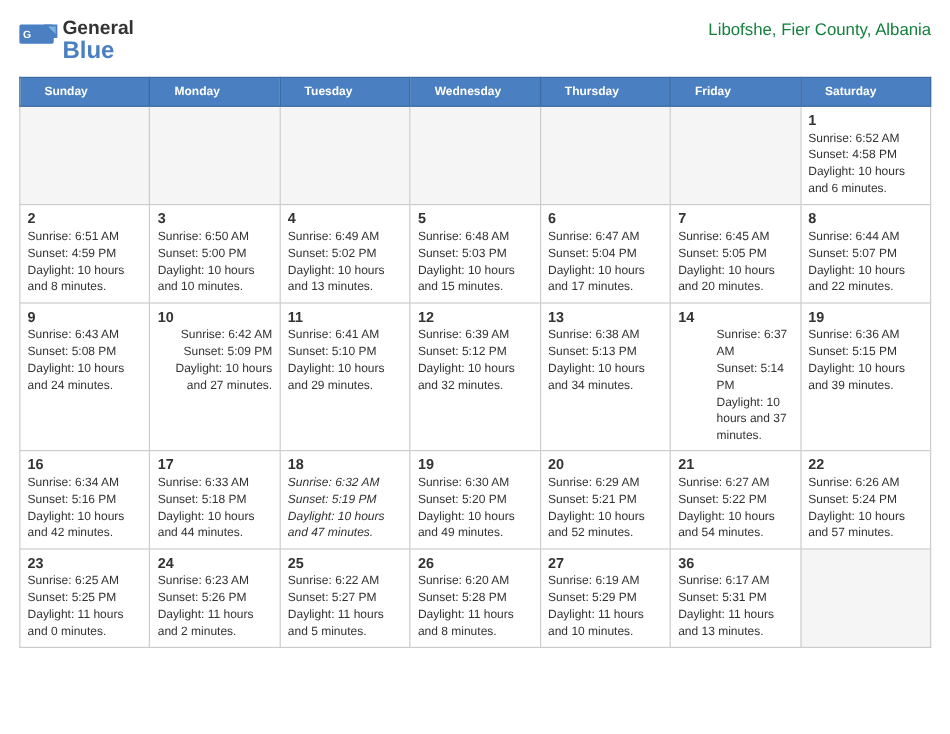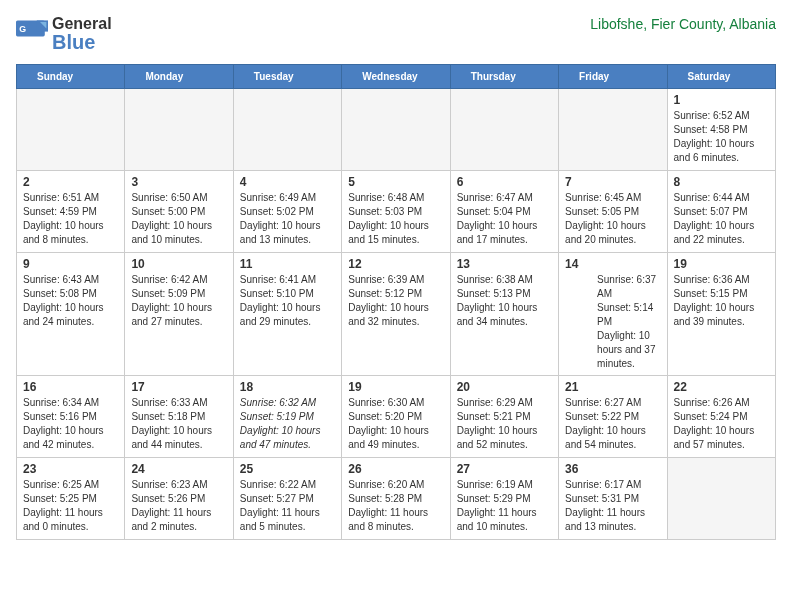--- a/index.html
+++ b/index.html
@@ -175,21 +175,21 @@
       </tr>
       <tr class="week-row">
         <td>
           <div class="day-num">9</div>
           <div class="day-info" style="white-space: pre-line;">Sunrise: 6:43 AM
 Sunset: 5:08 PM
 Daylight: 10 hours and 24 minutes.</div>
         </td>
         <td>
           <div class="day-num">10</div>
-          <div class="day-info" style="white-space: pre-line;">Sunrise: 6:42 AM
+          <div class="day-info" style="white-space: pre-line; text-align: right;">Sunrise: 6:42 AM
 Sunset: 5:09 PM
 Daylight: 10 hours and 27 minutes.</div>
         </td>
         <td>
           <div class="day-num">11</div>
           <div class="day-info" style="white-space: pre-line;">Sunrise: 6:41 AM
 Sunset: 5:10 PM
 Daylight: 10 hours and 29 minutes.</div>
         </td>
         <td>

